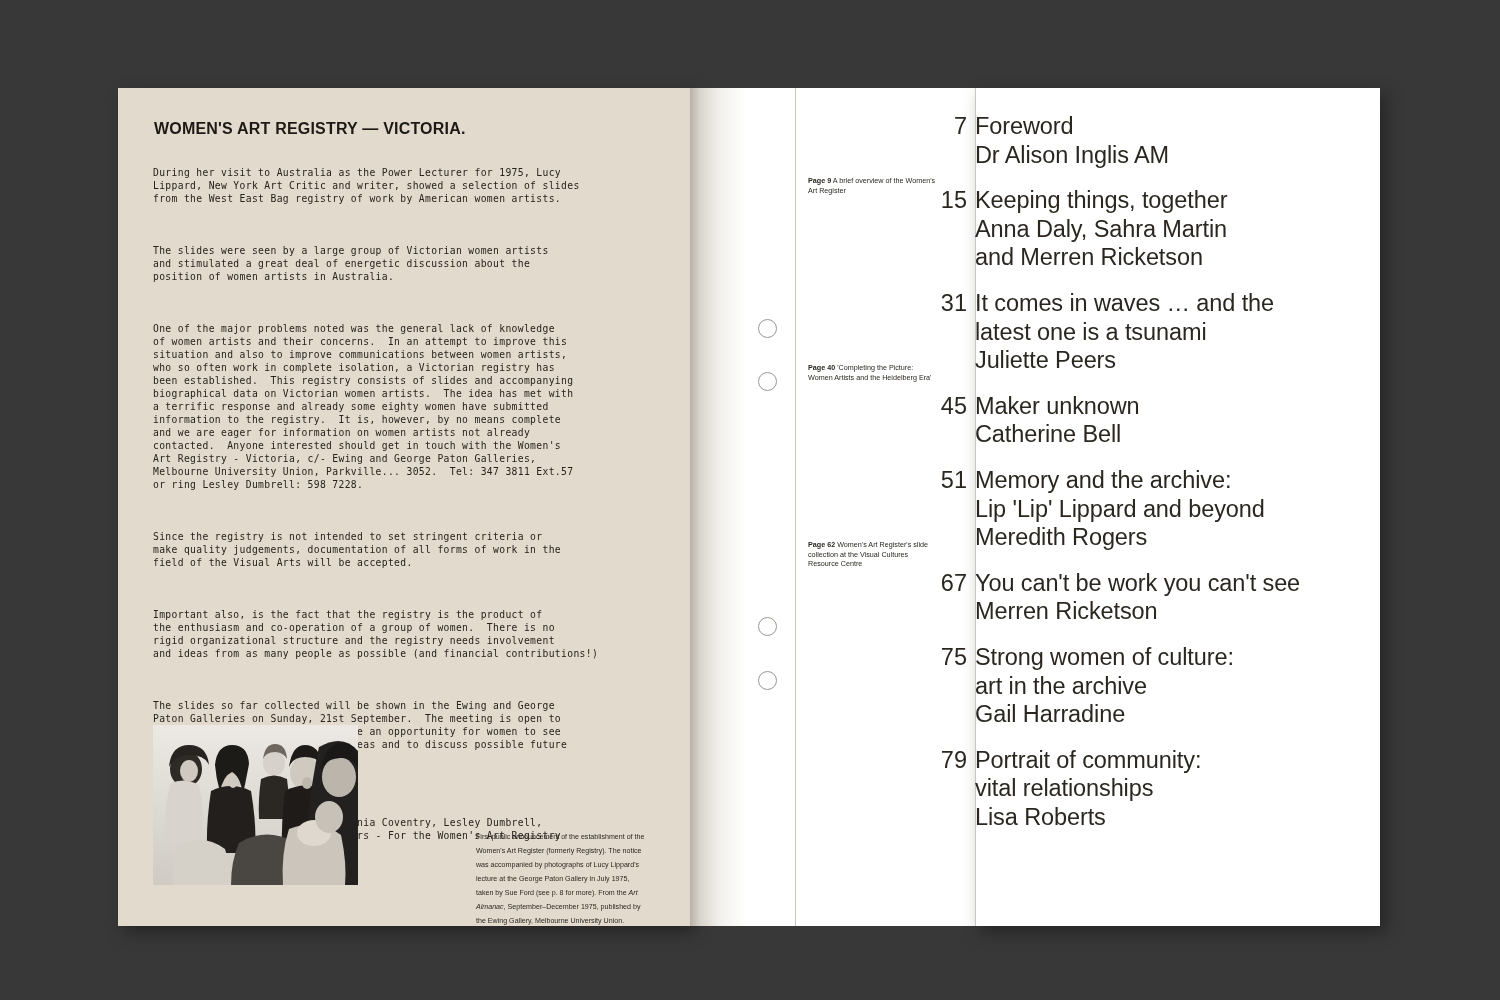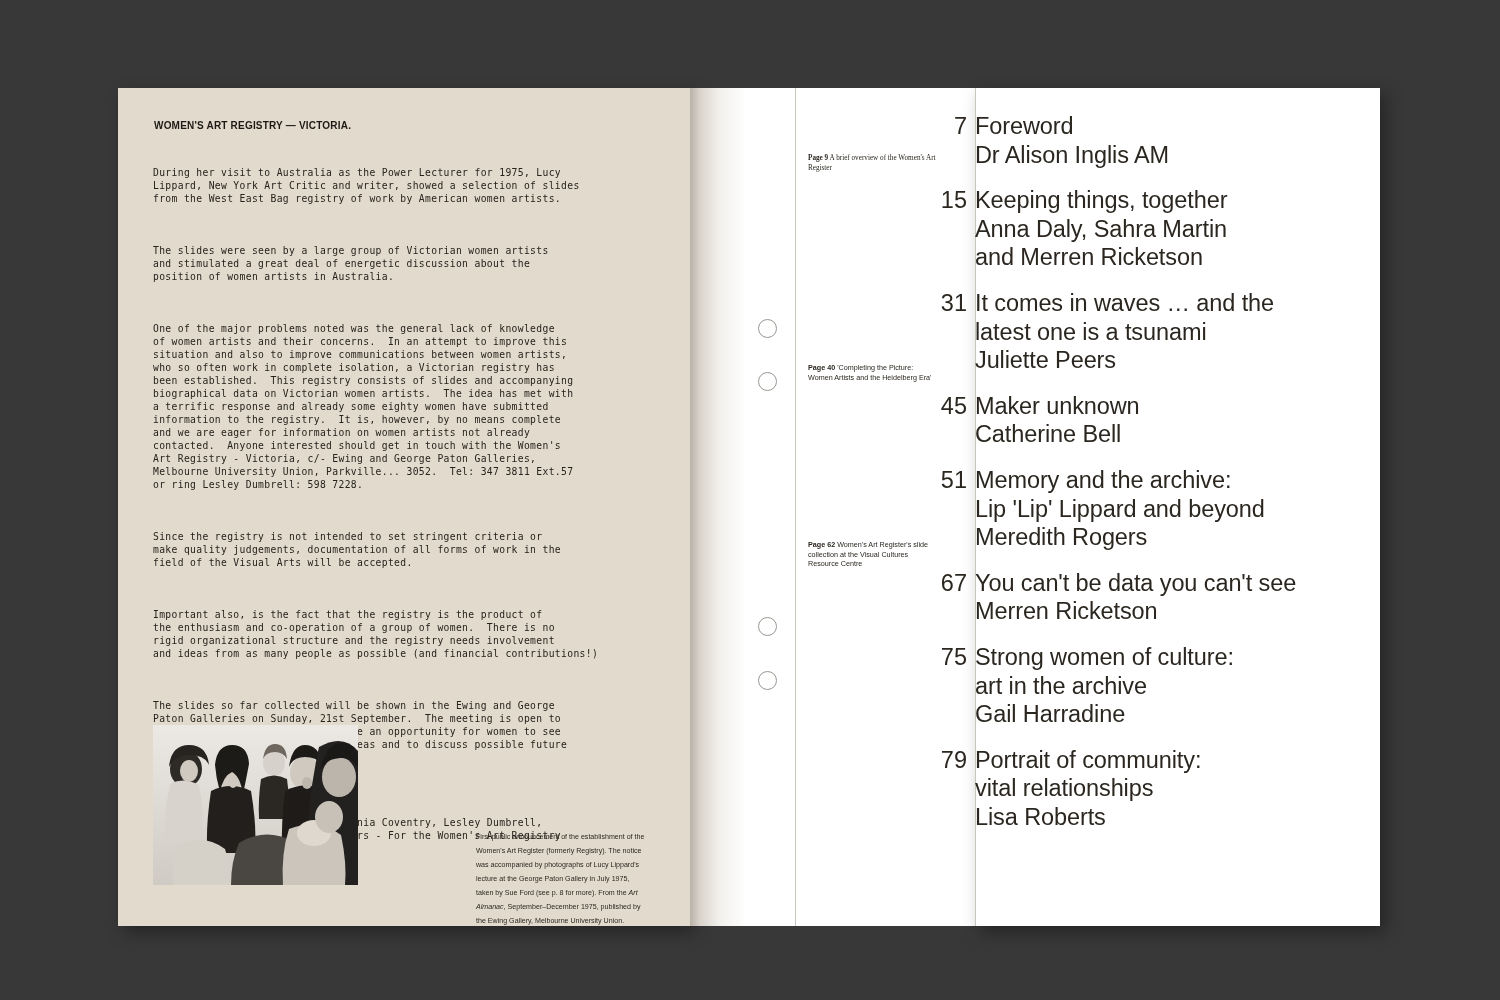--- a/index.html
+++ b/index.html
@@ -23,21 +23,21 @@
     position: absolute;
     left: 118px; top: 88px;
     width: 572px; height: 838px;
     background: #e2dacd;
     box-shadow: 6px 6px 16px rgba(0,0,0,0.35);
     overflow: hidden;
   }
   .page-left .heading {
     position: absolute;
     left: 36px; top: 32px;
-    font-size: 10px;
+    font-size: 16px;
     font-weight: bold;
     letter-spacing: 0.2px;
     color: #1d1a16;
   }
   .typed {
     position: absolute;
     left: 35px; top: 52px;
     width: 505px;
     font-family: "DejaVu Sans Mono", "Liberation Mono", monospace;
     font-size: 9.7px;
@@ -252,21 +252,21 @@
 
   <div class="page-center">
     <div class="gutter-shade"></div>
     <div class="vline vline-center"></div>
 
     <div class="hole" style="left:68px; top:231px;"></div>
     <div class="hole" style="left:68px; top:284px;"></div>
     <div class="hole" style="left:68px; top:529px;"></div>
     <div class="hole" style="left:68px; top:583px;"></div>
 
-    <div class="note" style="left:118px; top:66px;font-family:Liberation Serif, serif;">
+    <div class="note" style="left:118px; top:88px;">
       <b>Page 9</b><span> A brief overview of the Women's Art Register</span>
     </div>
 
     <div class="note" style="left:118px; top:275px;">
       <b>Page 40</b><span> 'Completing the Picture: Women Artists and the Heidelberg Era'</span>
     </div>
 
     <div class="note" style="left:118px; top:452px;">
       <b>Page 62</b><span> Women's Art Register's slide collection at the Visual Cultures Resource Centre</span>
     </div>
@@ -310,21 +310,21 @@
       <div class="toc-entry">
         <div class="toc-body">
           <span class="toc-line">Memory and the archive:</span>
           <span class="toc-line">Lip 'Lip' Lippard and beyond</span>
           <span class="toc-line">Meredith Rogers</span>
         </div>
       </div>
 
       <div class="toc-entry">
         <div class="toc-body">
-          <span class="toc-line">You can't be data you can't see</span>
+          <span class="toc-line">You can't be work you can't see</span>
           <span class="toc-line">Merren Ricketson</span>
         </div>
       </div>
 
       <div class="toc-entry">
         <div class="toc-body">
           <span class="toc-line">Strong women of culture:</span>
           <span class="toc-line">art in the archive</span>
           <span class="toc-line">Gail Harradine</span>
         </div>

